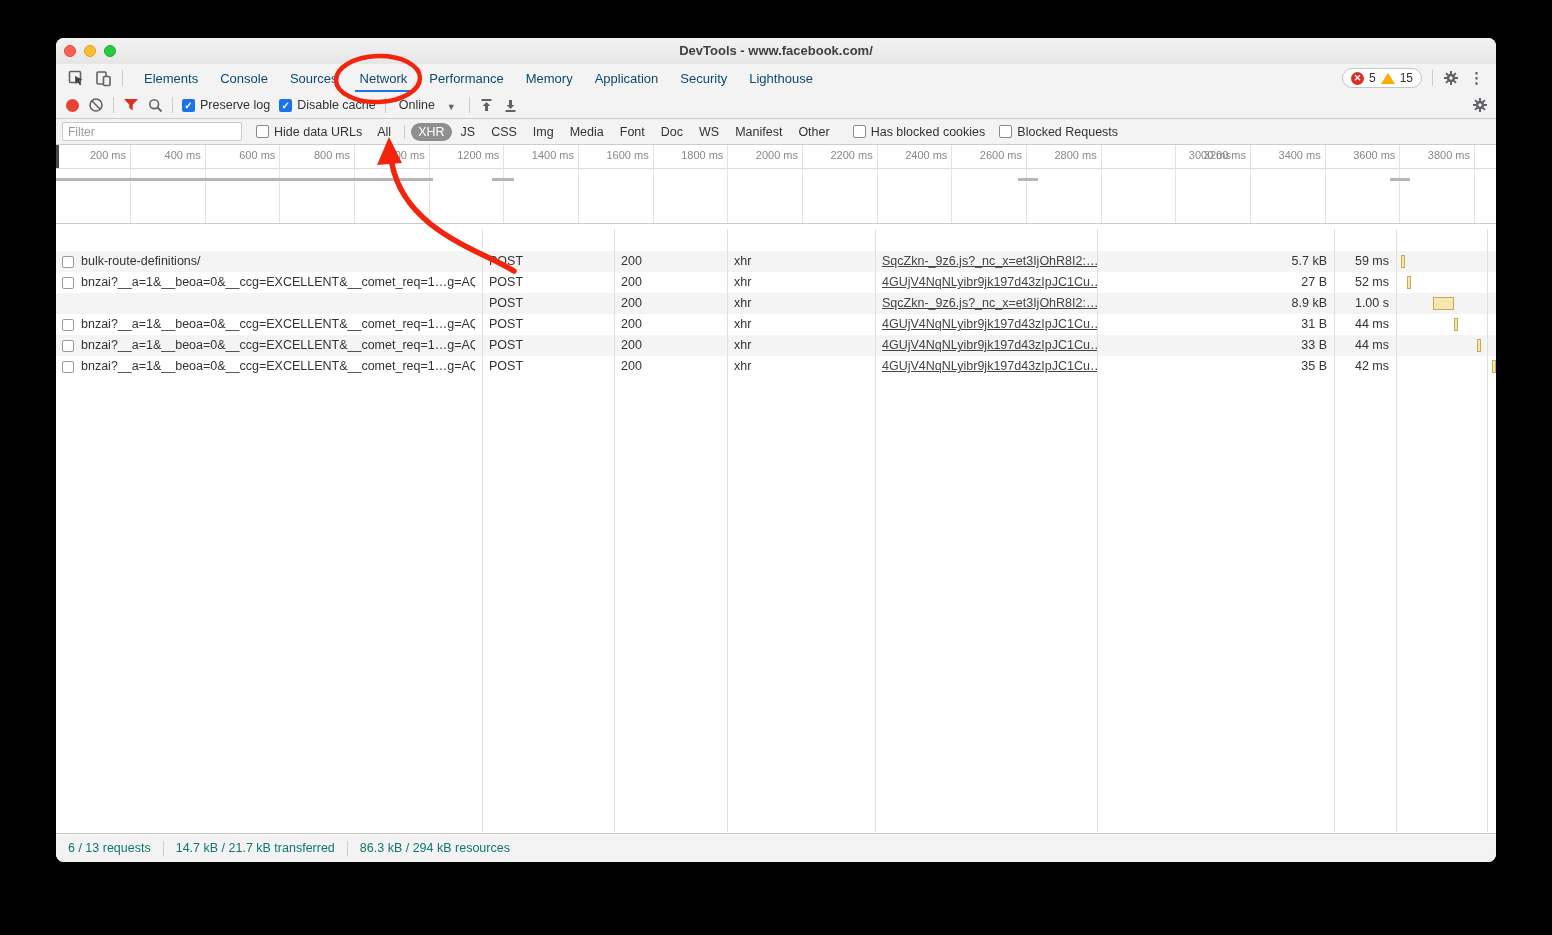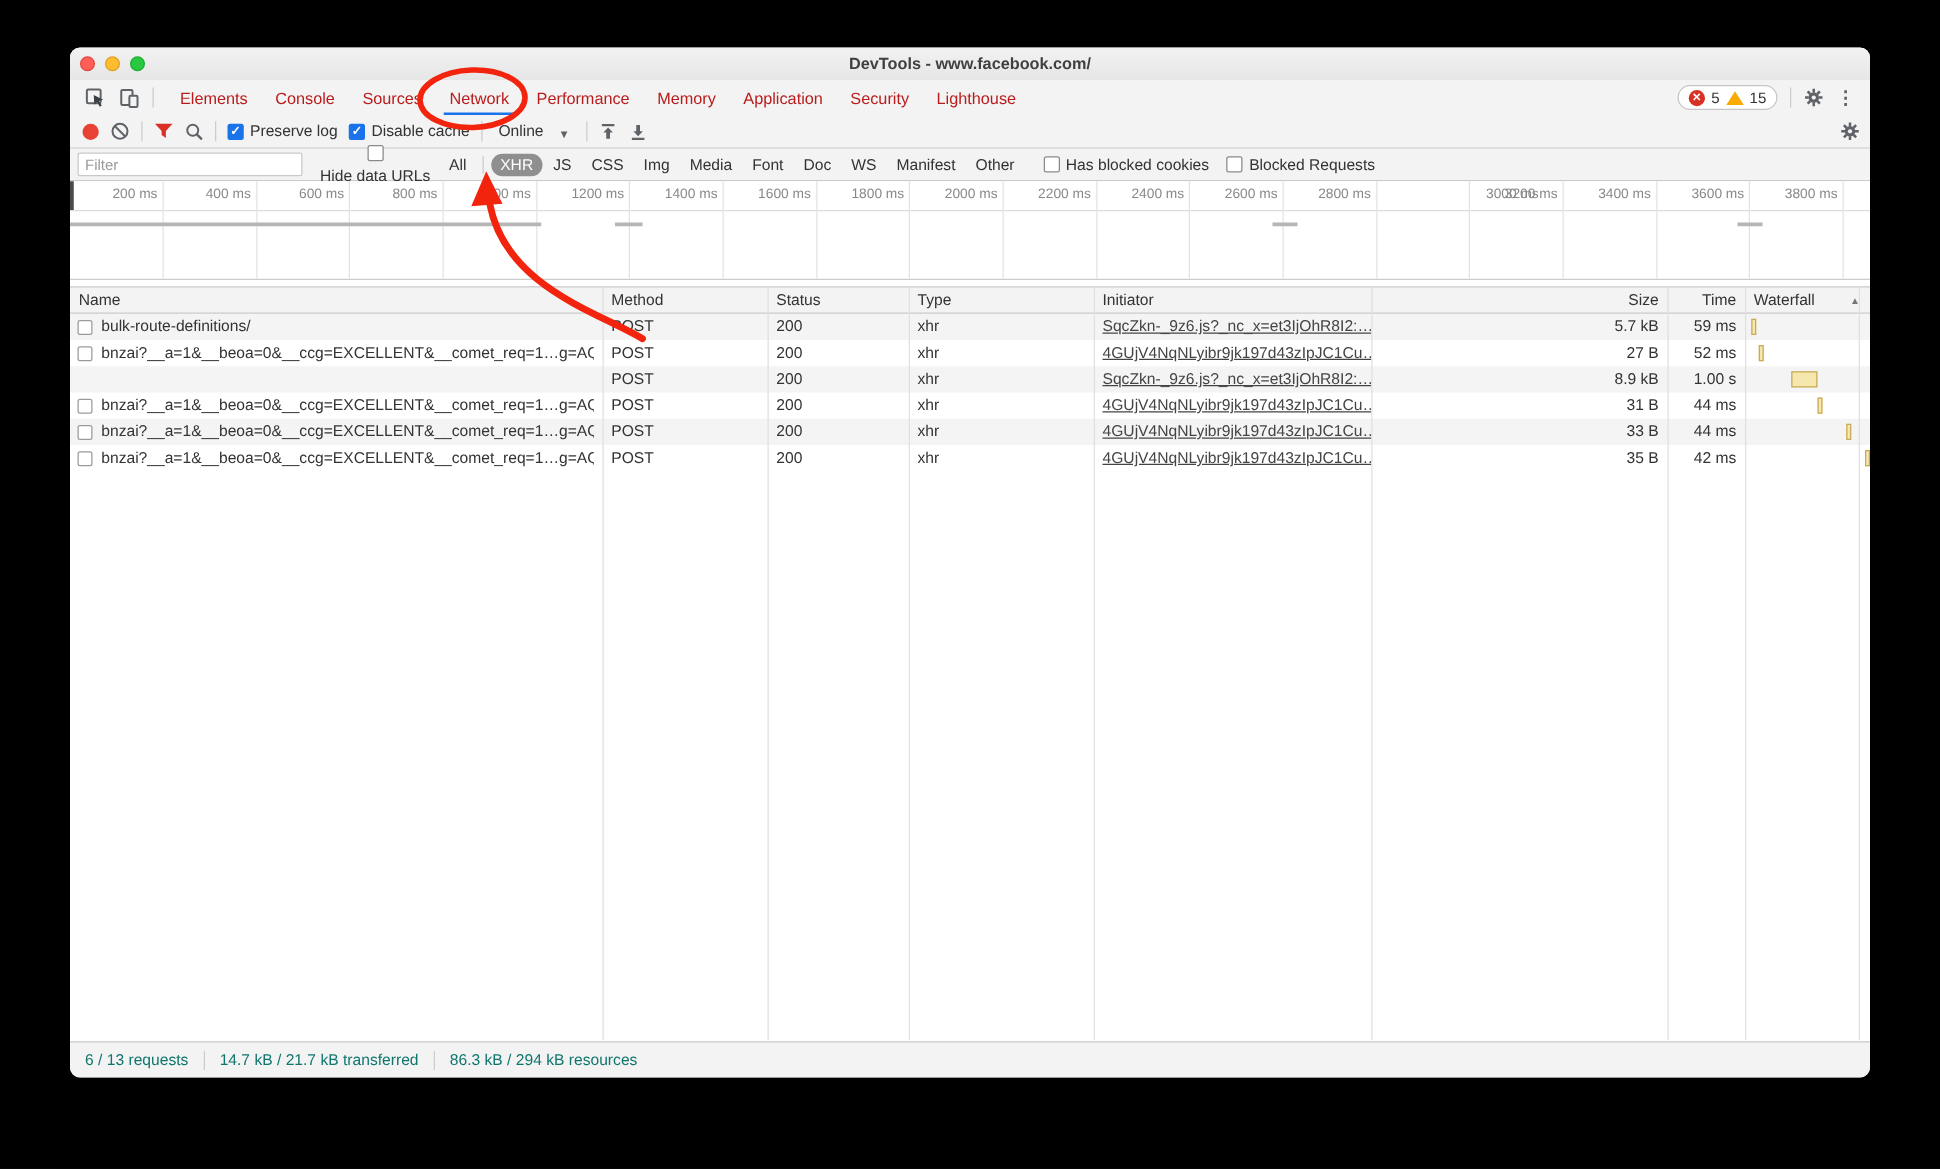--- a/index.html
+++ b/index.html
@@ -15,21 +15,21 @@
   .light.yellow{background:#febc2e;border:1px solid #dfa023;box-sizing:border-box;}
   .light.green{background:#28c840;border:1px solid #1dad32;box-sizing:border-box;}
   .title{position:absolute;left:0;right:0;top:0;height:26px;line-height:26px;text-align:center;
     font-weight:bold;font-size:13px;color:#404040;}
   
   .tabbar{position:absolute;top:26px;left:0;right:0;height:28px;background:#f3f3f3;border-bottom:1px solid #d0d0d0;
     display:flex;align-items:center;}
   .tb-icons{display:flex;align-items:center;gap:10px;padding:0 10px 0 12px;}
   .sep{width:1px;height:16px;background:#ccc;}
   .tabs{display:flex;align-items:center;height:100%;}
-  .tab{padding:0 11px;height:100%;display:flex;align-items:center;font-size:13px;color:#b91c1c;position:relative;cursor:default;}
+  .tab{padding:0 11px;height:100%;display:flex;align-items:center;font-size:13px;color:#0c4a6e;position:relative;cursor:default;}
   .tab.selected::after{content:"";position:absolute;left:6px;right:6px;bottom:0;height:2px;background:#1a73e8;}
   .tab-right{margin-left:auto;display:flex;align-items:center;gap:10px;padding-right:12px;}
   .badgebox{display:flex;align-items:center;gap:5px;border:1px solid #c6c6c6;border-radius:11px;background:#fff;
     padding:2px 8px;font-size:12px;color:#333;}
   .erricon{width:13px;height:13px;border-radius:50%;background:#d93025;color:#fff;font-size:9px;line-height:13px;
     text-align:center;font-weight:bold;display:inline-block;}
   .warnicon{width:0;height:0;border-left:7px solid transparent;border-right:7px solid transparent;
     border-bottom:11px solid #f9ab00;display:inline-block;position:relative;}
   .kebab{font-size:15px;font-weight:bold;color:#5f6368;letter-spacing:0;}
   
@@ -225,21 +225,21 @@
               <line x1="10.8" y1="5.2" x2="12.9" y2="3.1"></line>
           </g>
           <circle cx="8" cy="8" r="4.2" fill="#5f6368"></circle>
           <circle cx="8" cy="8" r="1.7" fill="#f3f3f3"></circle>
         </svg>
       </span>
     </div>
 
     <div class="filterbar">
       <input class="filter-input" value="" placeholder="Filter" style="">
-      <label class="chk" style="margin-left:6px;flex-direction:column;">
+      <label class="chk" style="margin-left:6px;">
         <span class="box off"></span>
         <span>Hide data URLs</span>
       </label>
       <div class="pills">
           <span class="pill">All</span>
           <span class="pillsep"></span>
           <span class="pill selected">XHR</span>
           <span class="pill">JS</span>
           <span class="pill">CSS</span>
           <span class="pill">Img</span>
@@ -303,30 +303,20 @@
           <div class="gridline" style="left: 1418.06px;"></div>
           <div class="ticklabel" style="left: 1414.06px;">3800 ms</div>
           <div class="activity" style="left: 0px; width: 377px;"></div>
           <div class="activity" style="left: 436px; width: 22px;"></div>
           <div class="activity" style="left: 962px; width: 20px;"></div>
           <div class="activity" style="left: 1334px; width: 20px;"></div>
         </div>
     </div>
 
     <div class="grid">
-      <div class="gheader">
-          <div class="hcell c0">Name</div>
-          <div class="hcell c1">Method</div>
-          <div class="hcell c2">Status</div>
-          <div class="hcell c3">Type</div>
-          <div class="hcell c4">Initiator</div>
-          <div class="hcell c5">Size</div>
-          <div class="hcell c6">Time</div>
-          <div class="hcell c7">Waterfall<span class="sortarrow">▲</span></div>
-        </div>
       <div class="rows">
           <div class="row odd">
             <div class="cell c0 namecell">
               <span class="rowbox"></span>
               <span class="nametext">bulk-route-definitions/</span>
             </div>
             <div class="cell c1">POST</div>
             <div class="cell c2">200</div>
             <div class="cell c3">xhr</div>
             <div class="cell c4"><span class="initiator">SqcZkn-_9z6.js?_nc_x=et3IjOhR8I2:…</span></div>

